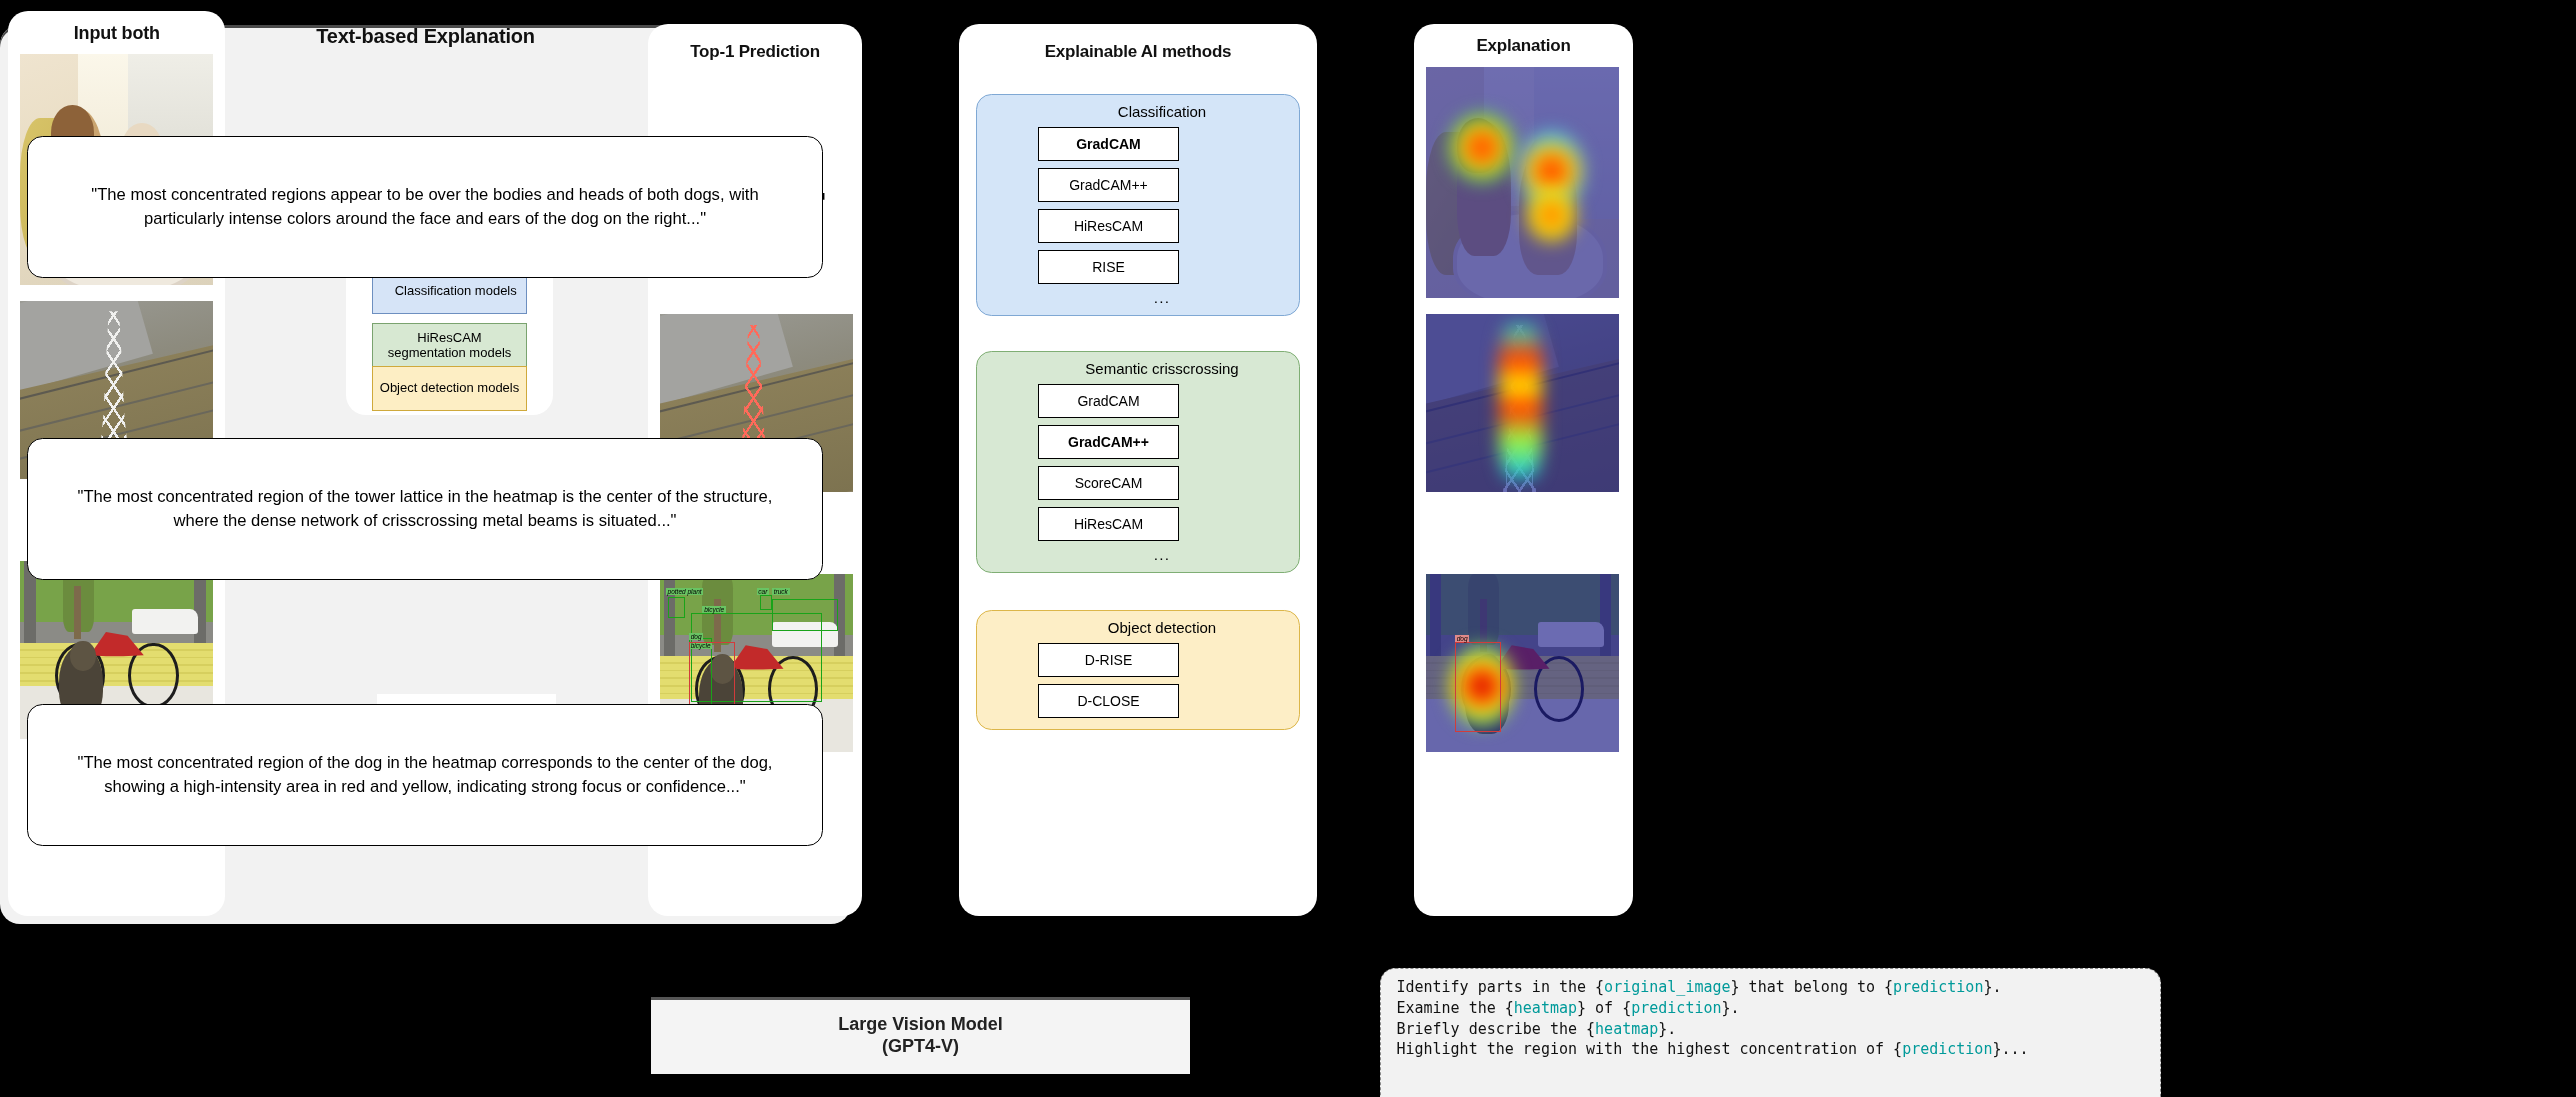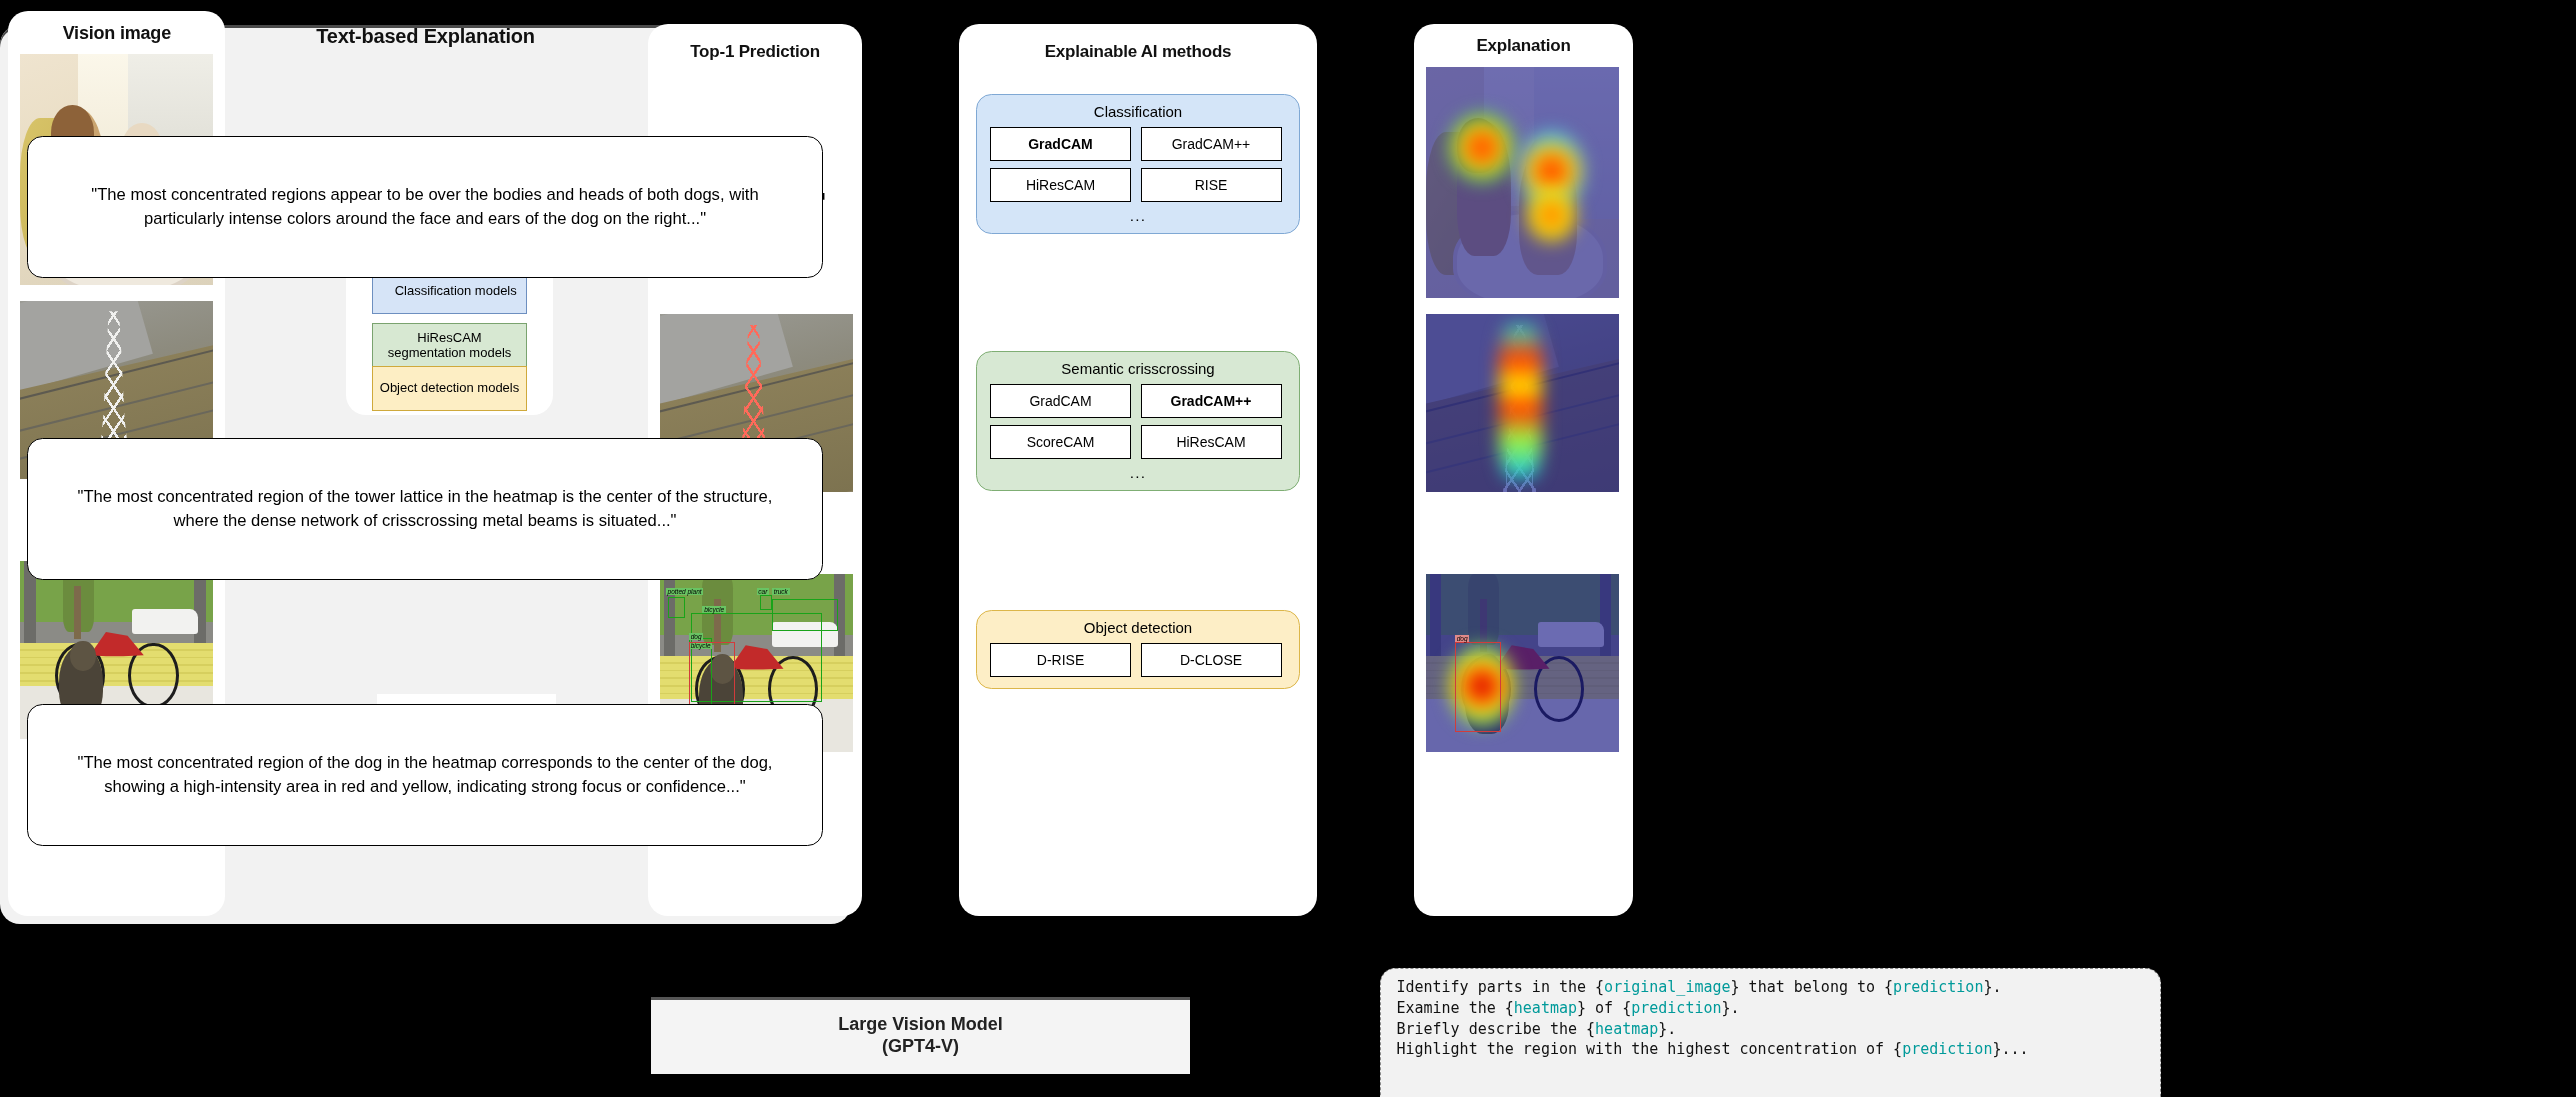--- a/index.html
+++ b/index.html
@@ -47,21 +47,21 @@
   #pred-text{
     position:absolute; left:9.5px; top:136px; width:195px;
     text-align:center; font-family:"DejaVu Sans Mono", monospace;
     font-size:24px; font-weight:bold; line-height:1.2;
   }
 
   
   #col-xai{ left:959px; top:24px; width:358px; height:892px; }
   #col-xai .card-title{ font-size:17px; margin-top:18px; }
   .xai-group{
-    position:absolute; left:17px; width:324px; border-radius:15.4px;
+    position:absolute; left:17px; width:324px; border-radius:15.4px;padding-left:48px;
   }
   .xg-blue{ background:#d4e5f8; border:1.2px solid #7fa8d4; }
   .xg-green{ background:#d7e8d3; border:1.2px solid #7fae74; }
   .xg-yellow{ background:#fdeec6; border:1.2px solid #dcb64a; }
   .xg-title{ text-align:center; font-size:15px; padding-top:8.3px; }
   .xg-grid{ display:flex; flex-wrap:wrap; gap:7px 9.5px; padding:7px 13px 0 13px; }
   .mcell{
     width:141px; height:34px; background:#fff; border:1.5px solid #000;
     display:flex; align-items:center; justify-content:center;
     font-size:14px;
@@ -201,21 +201,21 @@
   <line x1="2225" y1="392" x2="2385" y2="392" stroke="#000" stroke-width="4" marker-end="url(#ah)"></line>
   <line x1="2225" y1="900" x2="2385" y2="900" stroke="#000" stroke-width="4" marker-end="url(#ah)"></line>
   <line x1="2225" y1="1362" x2="2385" y2="1362" stroke="#000" stroke-width="4" marker-end="url(#ah)"></line>
 
   <line x1="2760" y1="392" x2="2900" y2="392" stroke="#000" stroke-width="4"></line>
   <line x1="2760" y1="900" x2="2900" y2="900" stroke="#000" stroke-width="4"></line>
   <line x1="2760" y1="1362" x2="2900" y2="1362" stroke="#000" stroke-width="4"></line>
 </svg>
 
 <div class="card" id="col-input">
-  <div class="card-title">Vision image</div>
+  <div class="card-title">Input both</div>
 
   <div class="photo" style="top:43px;height:231px;">
     <div class="ph dogs">
       <div class="win"></div>
         <div class="curt"></div>
         <div class="cush"></div>
       <div class="bed"></div>
       <div class="dog1"></div>
         <div class="dog1h"></div>
       <div class="dog2"></div>

